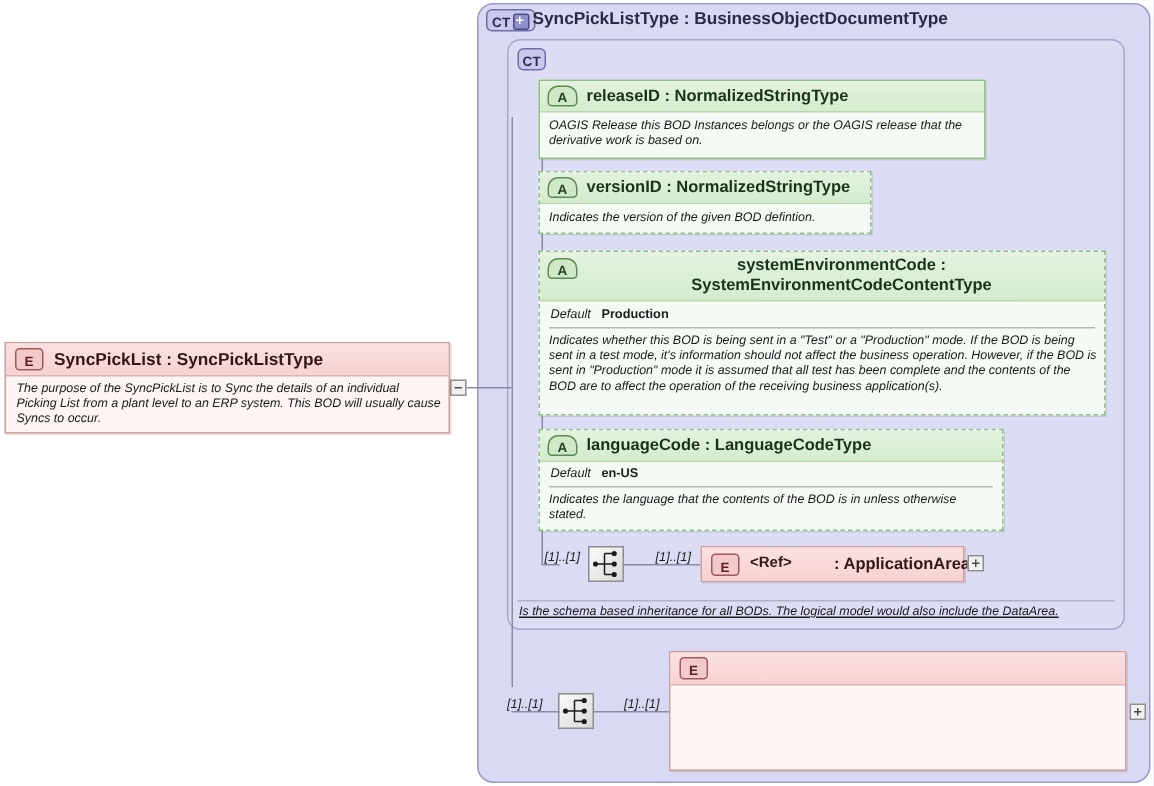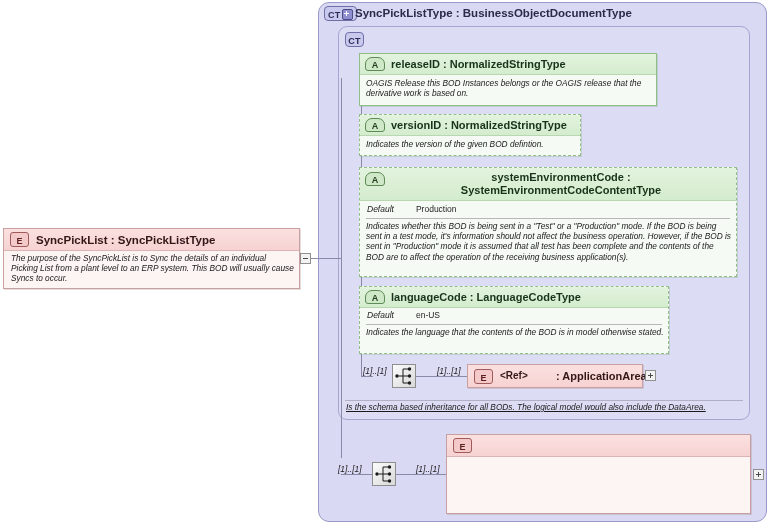--- a/index.html
+++ b/index.html
@@ -58,21 +58,21 @@
     background:linear-gradient(to bottom,#e3f3de,#d4ecce);
     border-bottom:1px solid #b9d8b2;
   }
   .attr-name{
     position:absolute;font-size:11px;font-weight:bold;color:#17331a;
     line-height:13px;
   }
   .attr-divider{position:absolute;height:1px;background:#b7b7b7;}
   .defrow{position:absolute;font-size:8.5px;line-height:11px;color:#1d1d1d;}
   .defrow .k{font-style:italic;}
-  .defrow .v{font-weight:normal;margin-left:22px;font-style:normal;}
+  .defrow .v{font-weight:bold;margin-left:7px;font-style:normal;}
   .annot{
     position:absolute;font-style:italic;font-size:8.3px;line-height:10.2px;
     color:#1a1a1a;
   }
 
   
   .el-box{
     background:#fdf4f4;border:1px solid #c9a0a0;
     box-shadow:1px 1px 0 rgba(150,120,120,.25);
   }
@@ -204,21 +204,21 @@
   <div class="abs attr-box dashed" style="left:359px;top:286px;width:310px;height:68px;">
     <div class="attr-head" style="height:20px;"></div>
     <div class="badge badge-a" style="left:5px;top:3px;">
       <span>A</span>
     </div>
     <div class="attr-name" style="left:31px;top:4px;">languageCode : LanguageCodeType</div>
     <div class="defrow" style="left:7px;top:23px;">
       <span class="k">Default</span><span class="v">en-US</span>
     </div>
     <div class="attr-divider" style="left:6px;top:37px;width:296px;"></div>
-    <div class="annot" style="left:6px;top:40px;width:298px;">Indicates the language that the contents of the BOD is in model otherwise stated.</div>
+    <div class="annot" style="left:6px;top:40px;width:298px;">Indicates the language that the contents of the BOD is in unless otherwise stated.</div>
   </div>
 
   <div class="card" style="left:363px;top:366px;">[1]..[1]</div>
   <div class="seq" style="left:392px;top:364px;">
     <svg width="22" height="22" viewBox="0 0 22 22">
       <circle cx="4" cy="11" r="1.7" fill="#1a1a1a"></circle>
       <line x1="5.5" y1="11" x2="10" y2="11" stroke="#1a1a1a" stroke-width="1"></line>
       <line x1="10" y1="4" x2="10" y2="18" stroke="#1a1a1a" stroke-width="1"></line>
       <line x1="10" y1="4" x2="15" y2="4" stroke="#1a1a1a" stroke-width="1"></line>
       <line x1="10" y1="11" x2="15" y2="11" stroke="#1a1a1a" stroke-width="1"></line>

